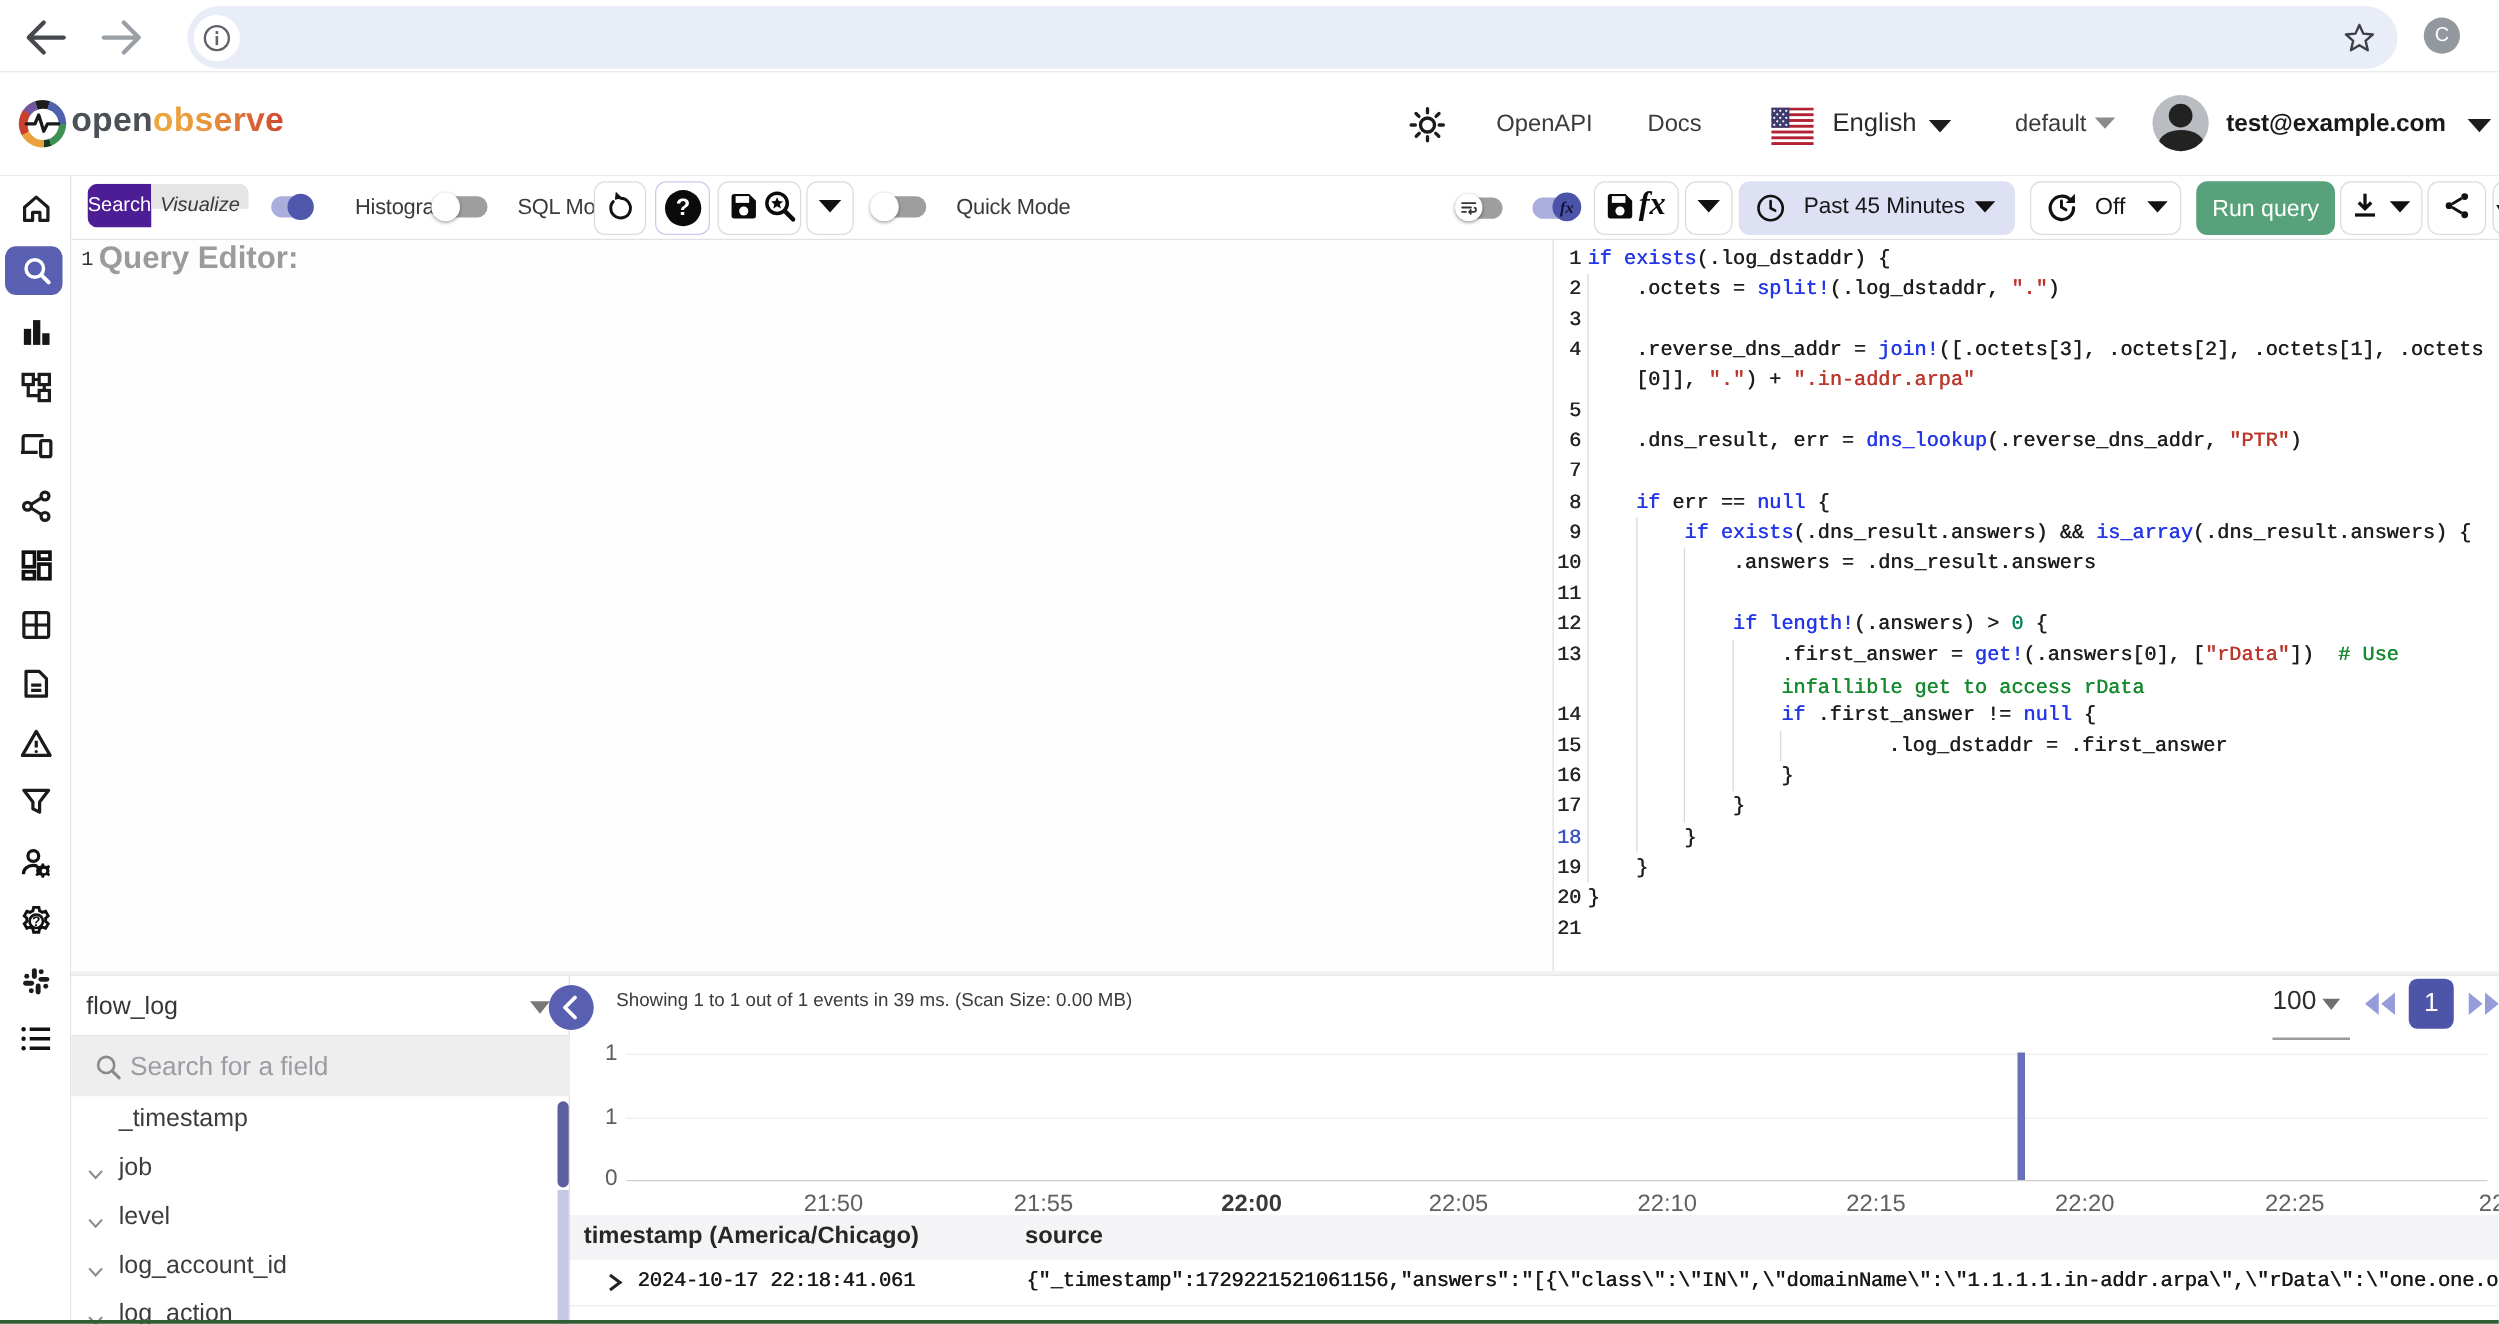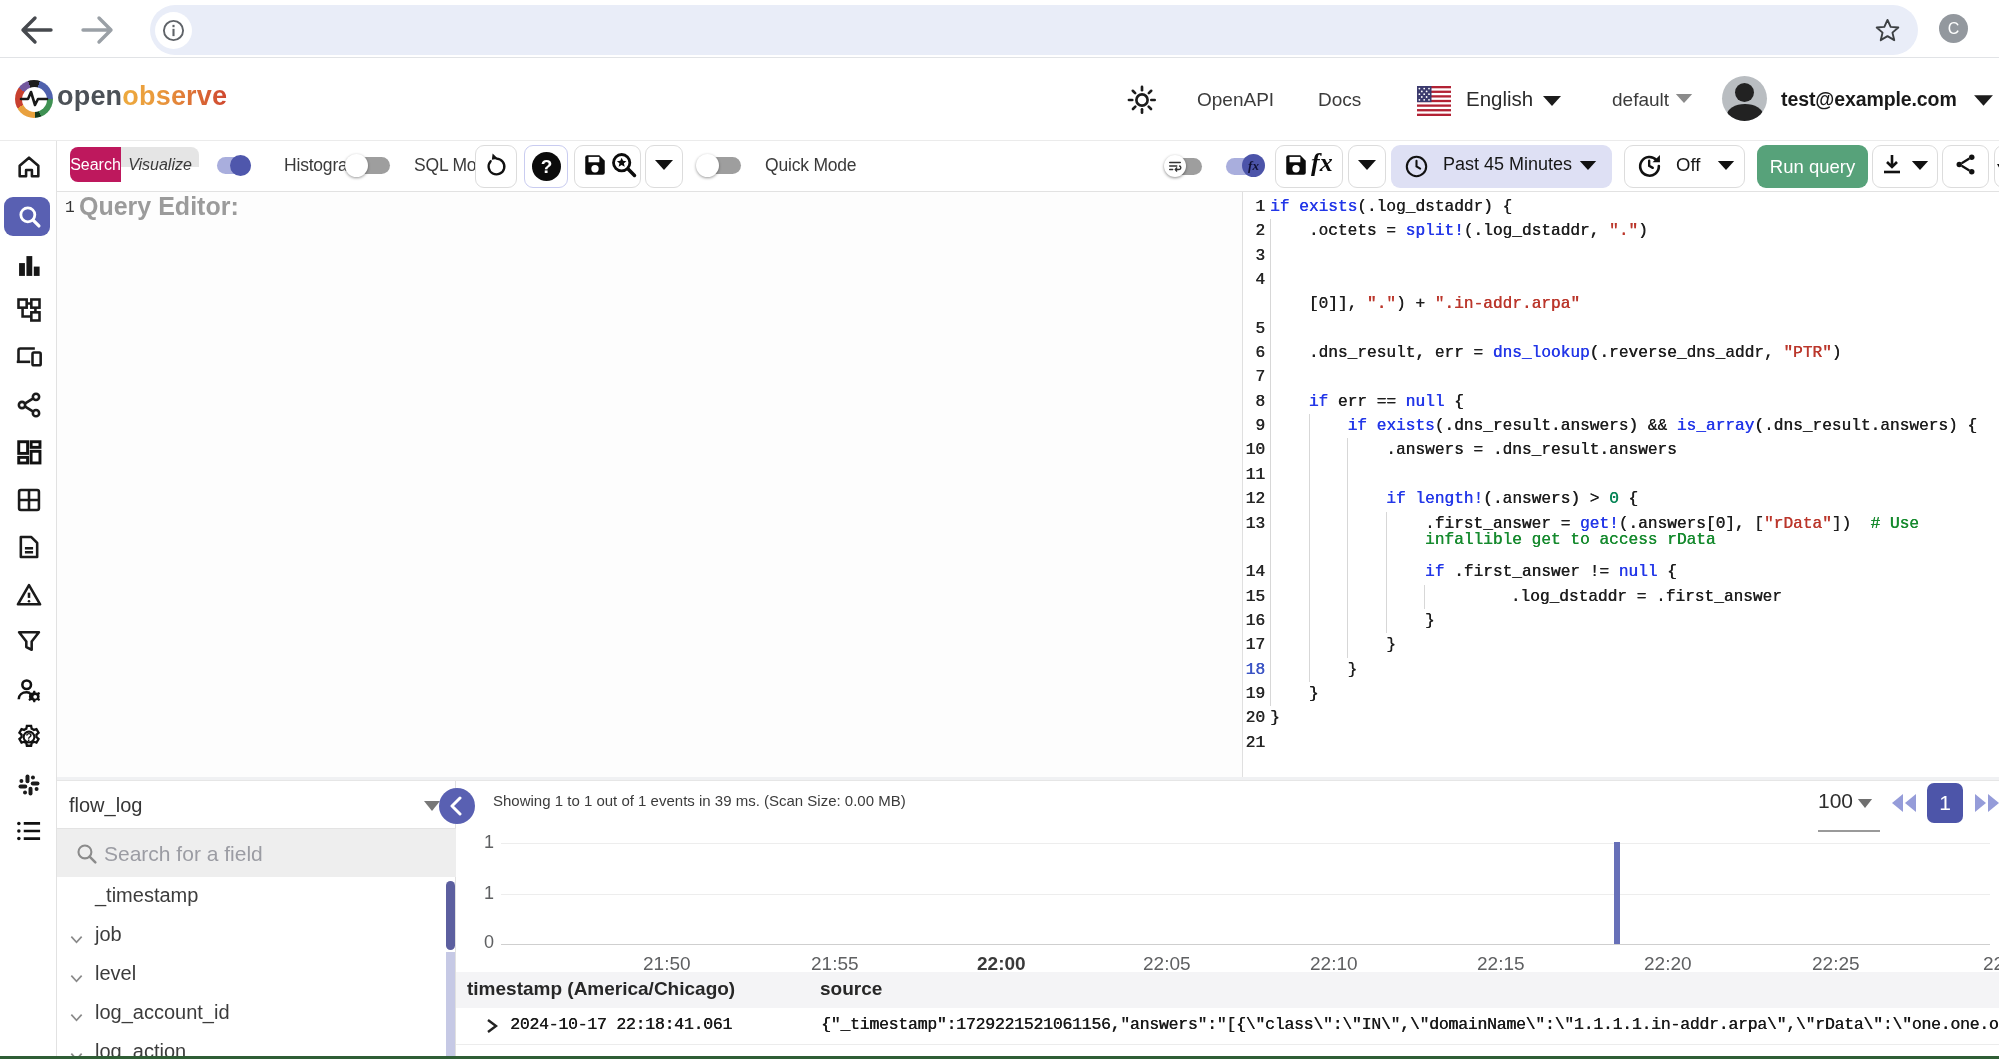--- a/index.html
+++ b/index.html
@@ -131,21 +131,21 @@
     <div class="abs" style="left:13px;top:7px;width:19px;height:19px;border-radius:50%;background:#222;"></div>
     <div class="abs" style="left:4.5px;top:28px;width:36px;height:22px;border-radius:50% 50% 0 0;background:#222;"></div>
   </div>
   <div class="abs" style="left:1781px;top:30px;font-size:19.5px;font-weight:bold;color:#191919;letter-spacing:-0.1px;">test@example.com</div>
   <svg class="abs" style="left:1972px;top:35px" width="23" height="15" viewBox="0 0 22 14">
       <path d="M2 2 L11 12 L20 2 Z" fill="#1c1c1c"></path>
     </svg>
 </div>
 <div class="abs" id="tbar">
   <div class="abs" style="left:13px;top:6px;width:129px;height:35px;border-radius:8px;overflow:hidden;font-weight:bold;">
-    <div class="abs" style="left:0;top:0;width:51px;height:35px;background:#be185d;color:#fff;font-size:16px;text-align:center;line-height:35px;font-weight:normal;">Search</div>
+    <div class="abs" style="left:0;top:0;width:51px;height:35px;background:#4c1d95;color:#fff;font-size:16px;text-align:center;line-height:35px;font-weight:normal;">Search</div>
     <div class="abs" style="left:51px;top:0;width:78px;height:20px;background:#e5e5e5;color:#3a3a3a;font-size:16px;text-align:center;line-height:35px;font-weight:normal;font-style:italic;">Visualize</div>
   </div>
   <div class="track" style="left:160px;top:16px;width:34px;background:#a9aedd;"></div>
   <div class="knob" style="left:173px;top:13.5px;width:21px;height:21px;background:#4f57ac;"></div>
   <div class="tlabel" style="left:205px;">Histogram</div>
   <div class="track" style="left:299px;top:16px;width:34px;background:#9e9e9e;"></div>
   <div class="knob" style="left:288px;top:12.5px;width:23px;height:23px;background:#fff;box-shadow:0 1px 3px rgba(0,0,0,.4);"></div>
   <div class="tlabel" style="left:335px;">SQL Mode</div>
   <div class="tbox" style="left:418px;width:42px;"></div>
   <svg class="abs" style="left:426px;top:12px" width="27" height="27" viewBox="0 0 24 24">
@@ -337,37 +337,38 @@
   <div class="abs mono" style="left:8px;top:4px;font-size:16.2px;line-height:24.4px;color:#333;">1</div>
   <div class="abs" style="left:22px;top:0px;font-size:25px;font-weight:bold;color:#9b9b9b;">Query Editor:</div>
 </div>
 <div class="abs" id="edr">
   <div class="lnum" style="top:2.8px;color:#262626;">1</div>
   <div class="crow" style="top:2.8px;"><span class="kw">if</span> <span class="kw">exists</span>(.log_dstaddr) {</div>
   <div class="lnum" style="top:27.2px;color:#262626;">2</div>
   <div class="crow" style="top:27.2px;">    .octets = <span class="kw">split!</span>(.log_dstaddr, <span class="str">"."</span>)</div>
   <div class="lnum" style="top:51.5px;color:#262626;">3</div>
   <div class="lnum" style="top:75.9px;color:#262626;">4</div>
+  <div class="crow" style="top:75.9px;">    .reverse_dns_addr = <span class="kw">join!</span>([.octets[3], .octets[2], .octets[1], .octets</div>
   <div class="crow" style="top:100.2px;">    [0]], <span class="str">"."</span>) + <span class="str">".in-addr.arpa"</span></div>
   <div class="lnum" style="top:124.6px;color:#262626;">5</div>
   <div class="lnum" style="top:149.0px;color:#262626;">6</div>
   <div class="crow" style="top:149.0px;">    .dns_result, err = <span class="kw">dns_lookup</span>(.reverse_dns_addr, <span class="str">"PTR"</span>)</div>
   <div class="lnum" style="top:173.3px;color:#262626;">7</div>
   <div class="lnum" style="top:197.7px;color:#262626;">8</div>
   <div class="crow" style="top:197.7px;">    <span class="kw">if</span> err == <span class="kw">null</span> {</div>
   <div class="lnum" style="top:222.0px;color:#262626;">9</div>
   <div class="crow" style="top:222.0px;">        <span class="kw">if</span> <span class="kw">exists</span>(.dns_result.answers) &amp;&amp; <span class="kw">is_array</span>(.dns_result.answers) {</div>
   <div class="lnum" style="top:246.4px;color:#262626;">10</div>
   <div class="crow" style="top:246.4px;">            .answers = .dns_result.answers</div>
   <div class="lnum" style="top:270.8px;color:#262626;">11</div>
   <div class="lnum" style="top:295.1px;color:#262626;">12</div>
   <div class="crow" style="top:295.1px;">            <span class="kw">if</span> <span class="kw">length!</span>(.answers) &gt; <span class="num">0</span> {</div>
   <div class="lnum" style="top:319.5px;color:#262626;">13</div>
   <div class="crow" style="top:319.5px;">                .first_answer = <span class="kw">get!</span>(.answers[0], [<span class="str">"rData"</span>])  <span class="cmt"># Use</span></div>
-  <div class="crow" style="top:336px;text-align:right;"><span class="cmt">                infallible get to access rData</span></div>
+  <div class="crow" style="top:346px;text-align:right;"><span class="cmt">                infallible get to access rData</span></div>
   <div class="lnum" style="top:368.2px;color:#262626;">14</div>
   <div class="crow" style="top:368.2px;">                <span class="kw">if</span> .first_answer != <span class="kw">null</span> {</div>
   <div class="lnum" style="top:392.6px;color:#262626;">15</div>
   <div class="crow" style="top:392.6px;margin-left:47px;">                    .log_dstaddr = .first_answer</div>
   <div class="lnum" style="top:416.9px;color:#262626;">16</div>
   <div class="crow" style="top:416.9px;">                }</div>
   <div class="lnum" style="top:441.3px;color:#262626;">17</div>
   <div class="crow" style="top:441.3px;">            }</div>
   <div class="lnum" style="top:465.6px;color:#3b54c4;">18</div>
   <div class="crow" style="top:465.6px;">        }</div>

